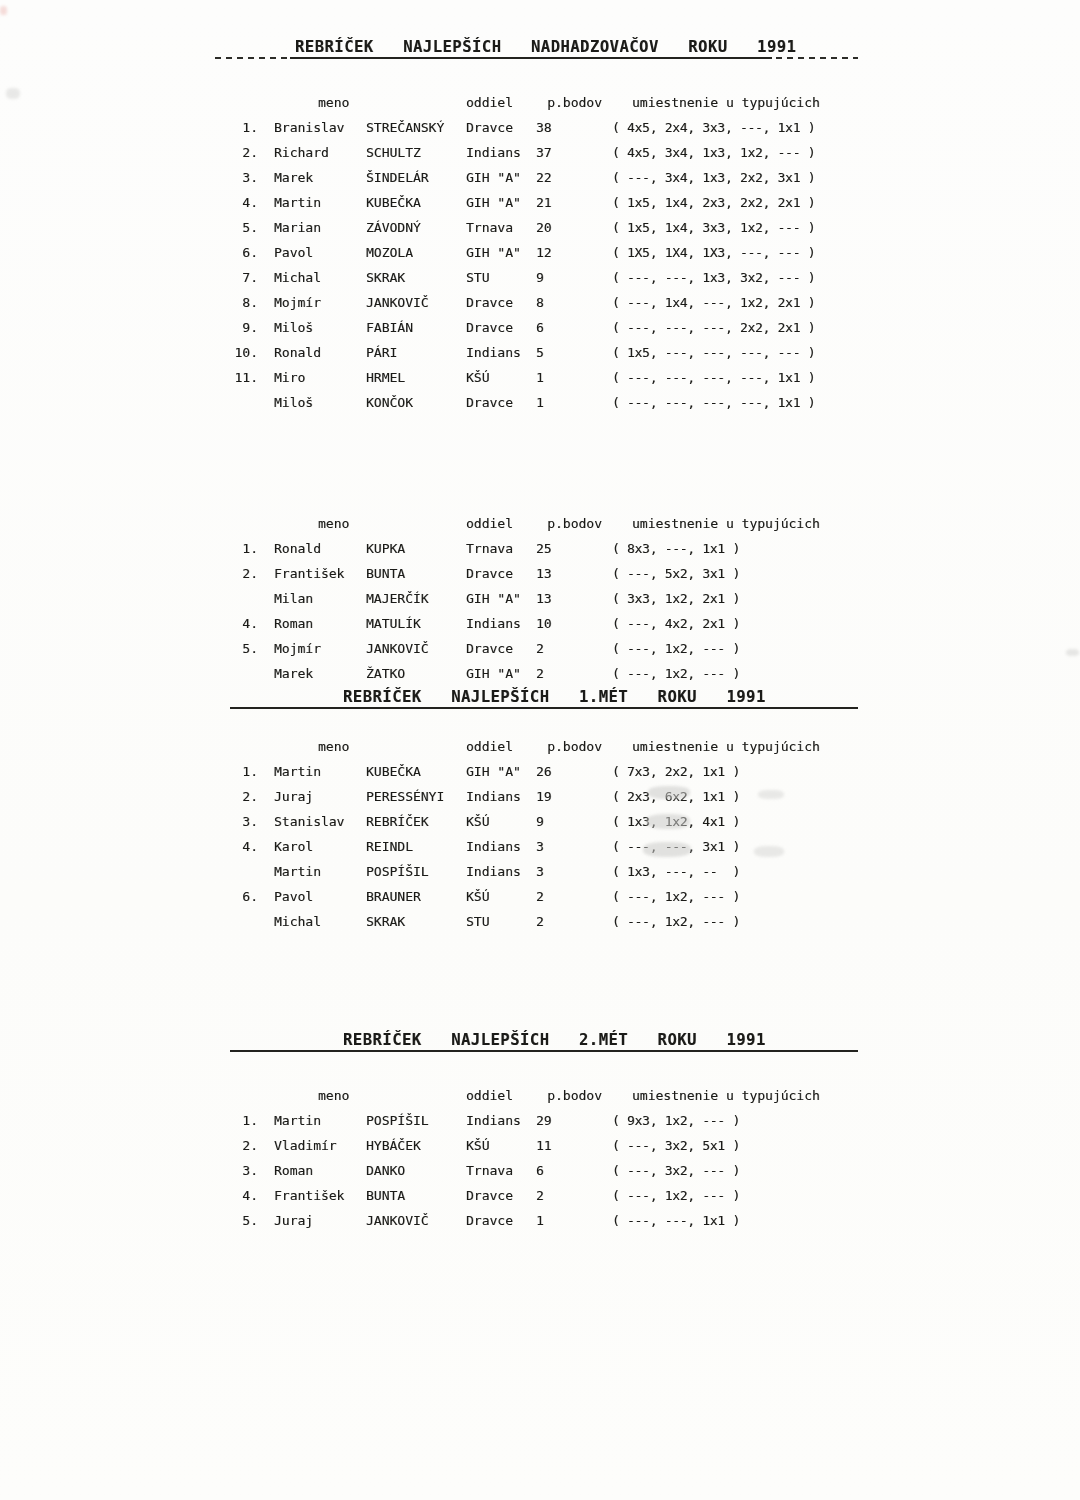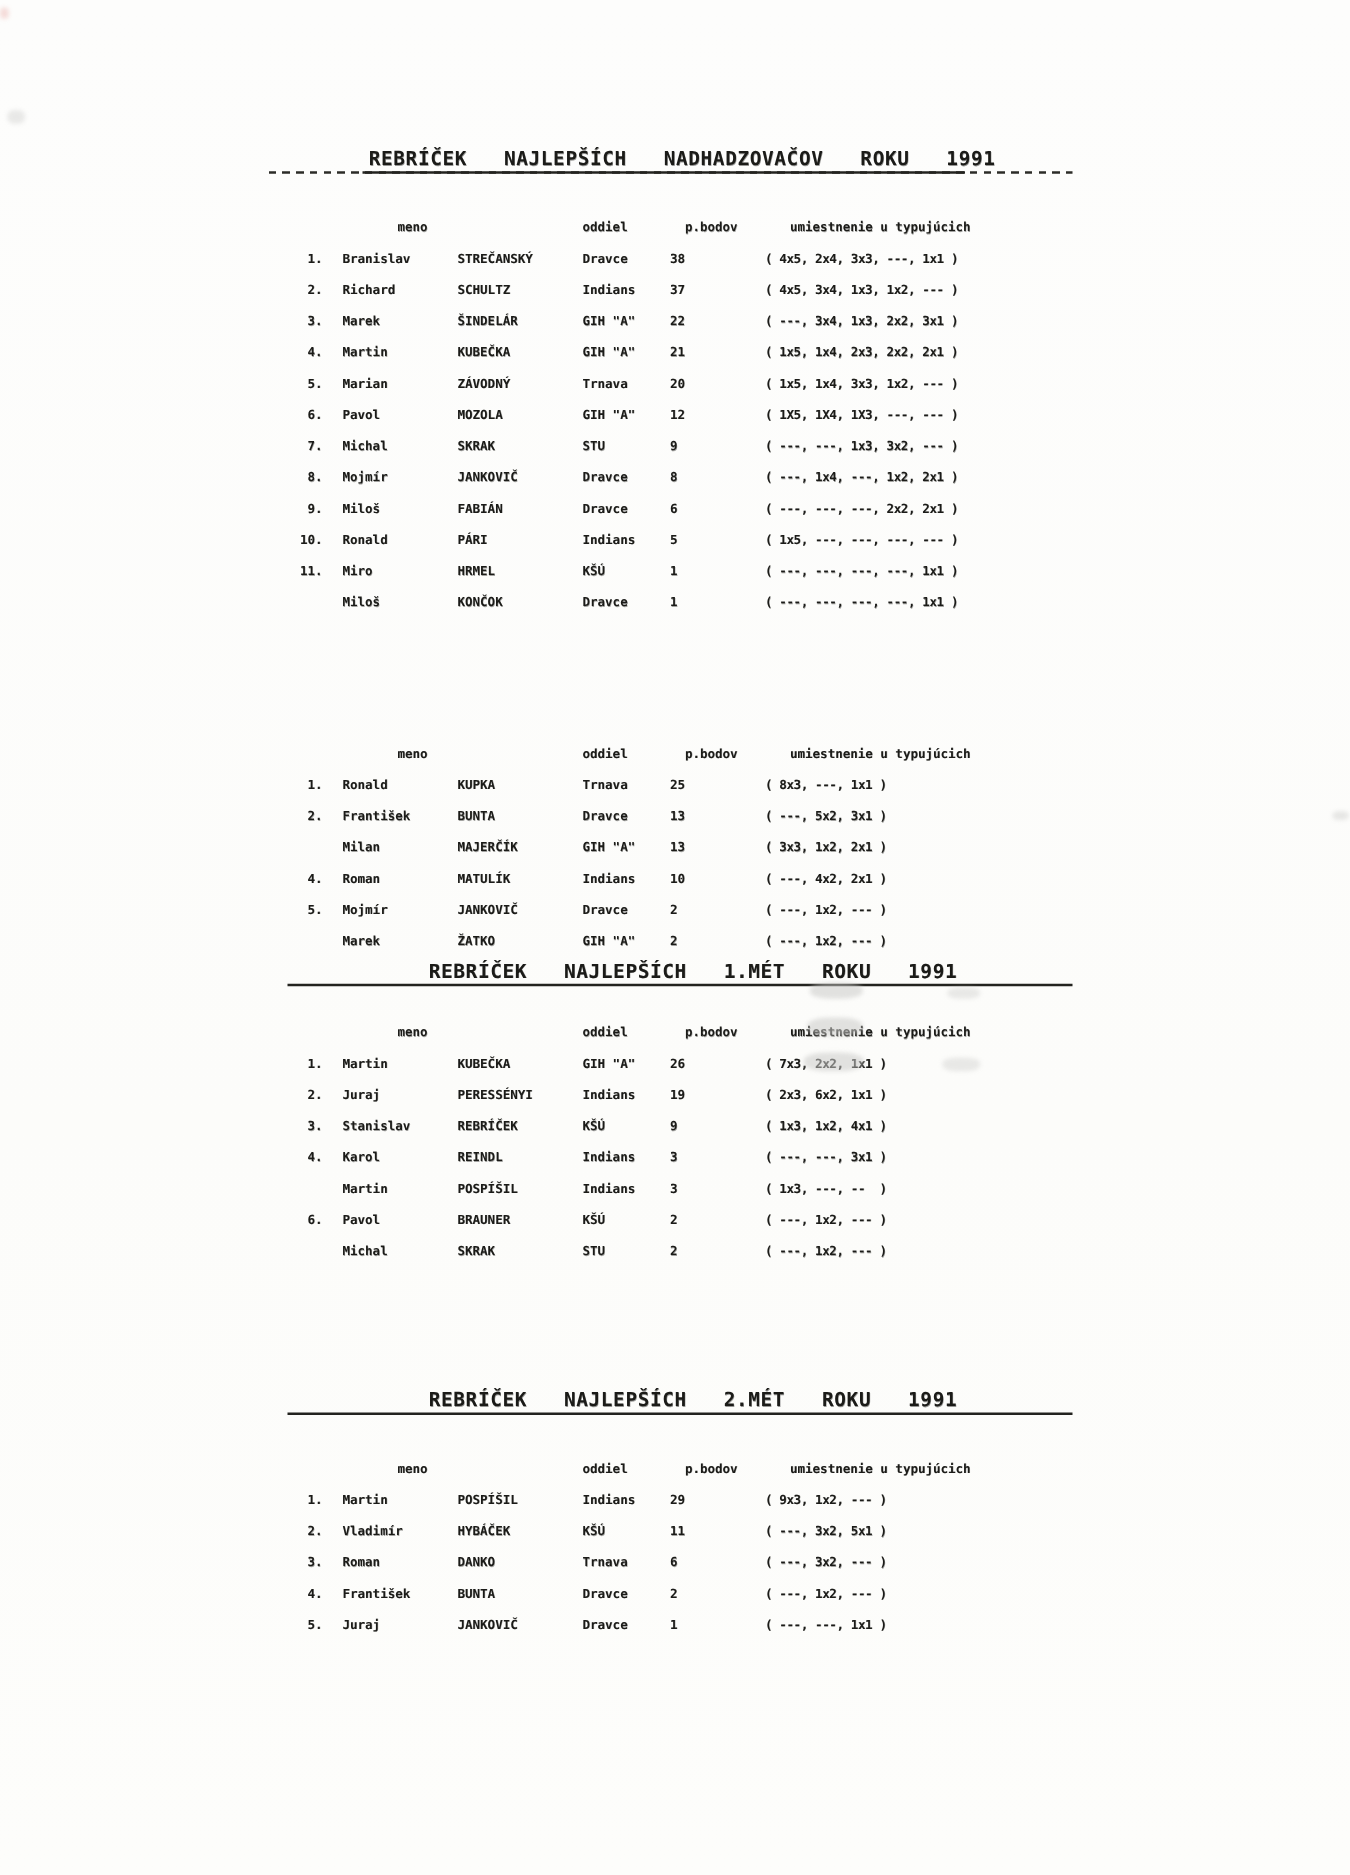--- a/index.html
+++ b/index.html
@@ -1,21 +1,21 @@
 <!DOCTYPE html>
 <html><head>
 <meta charset="utf-8">
 <style>
   html, body { margin: 0; padding: 0; background: #ffffff; }
   .page {
     position: relative;
     width: 1080px;
     height: 1500px;
     box-sizing: border-box;
-    padding-top: 116px;
+    padding-top: 36px;
     background: linear-gradient(180deg, #fdfdfc 0%, #fcfcfa 60%, #fdfdfb 100%);
     overflow: hidden;
     font-family: "DejaVu Sans Mono", "Liberation Mono", monospace;
     color: #1b1b18;
   }
 
   
   .table-section {
     position: relative;
     width: 628px;
@@ -64,33 +64,33 @@
     background: #23231f;
   }
   .dashed-title .title-underline-strong { display: block; }
 
   
   .trow {
     display: grid;
     grid-template-columns: 44px 92px 100px 70px 66px auto;
     height: 25px;
     line-height: 25px;
-    font-size: 10px;
-    font-weight: 700;
+    font-size: 13px;
+    font-weight: 400;
   }
   .c {
     white-space: pre;
     text-shadow: 0.4px 0.4px 0 rgba(27,27,24,0.4);
     overflow: visible;
   }
   .f-rank   { text-align: right; padding-right: 16px; }
   .f-bodov  { text-align: left; padding-right: 30px; }
   .f-umiestnenie { padding-left: 10px; letter-spacing: -0.3px; }
   .thead .h-meno  { padding-left: 44px; }
-  .thead .f-bodov { text-align: center; padding-right: 0; }
+  .thead .f-bodov { text-align: right; padding-right: 0; }
   .thead .f-umiestnenie { padding-left: 30px; letter-spacing: 0; }
 
   
   .artifact {
     position: absolute;
     background: #cbcbc9;
     opacity: 0.55;
     filter: blur(1.5px);
     border-radius: 40%;
   }

